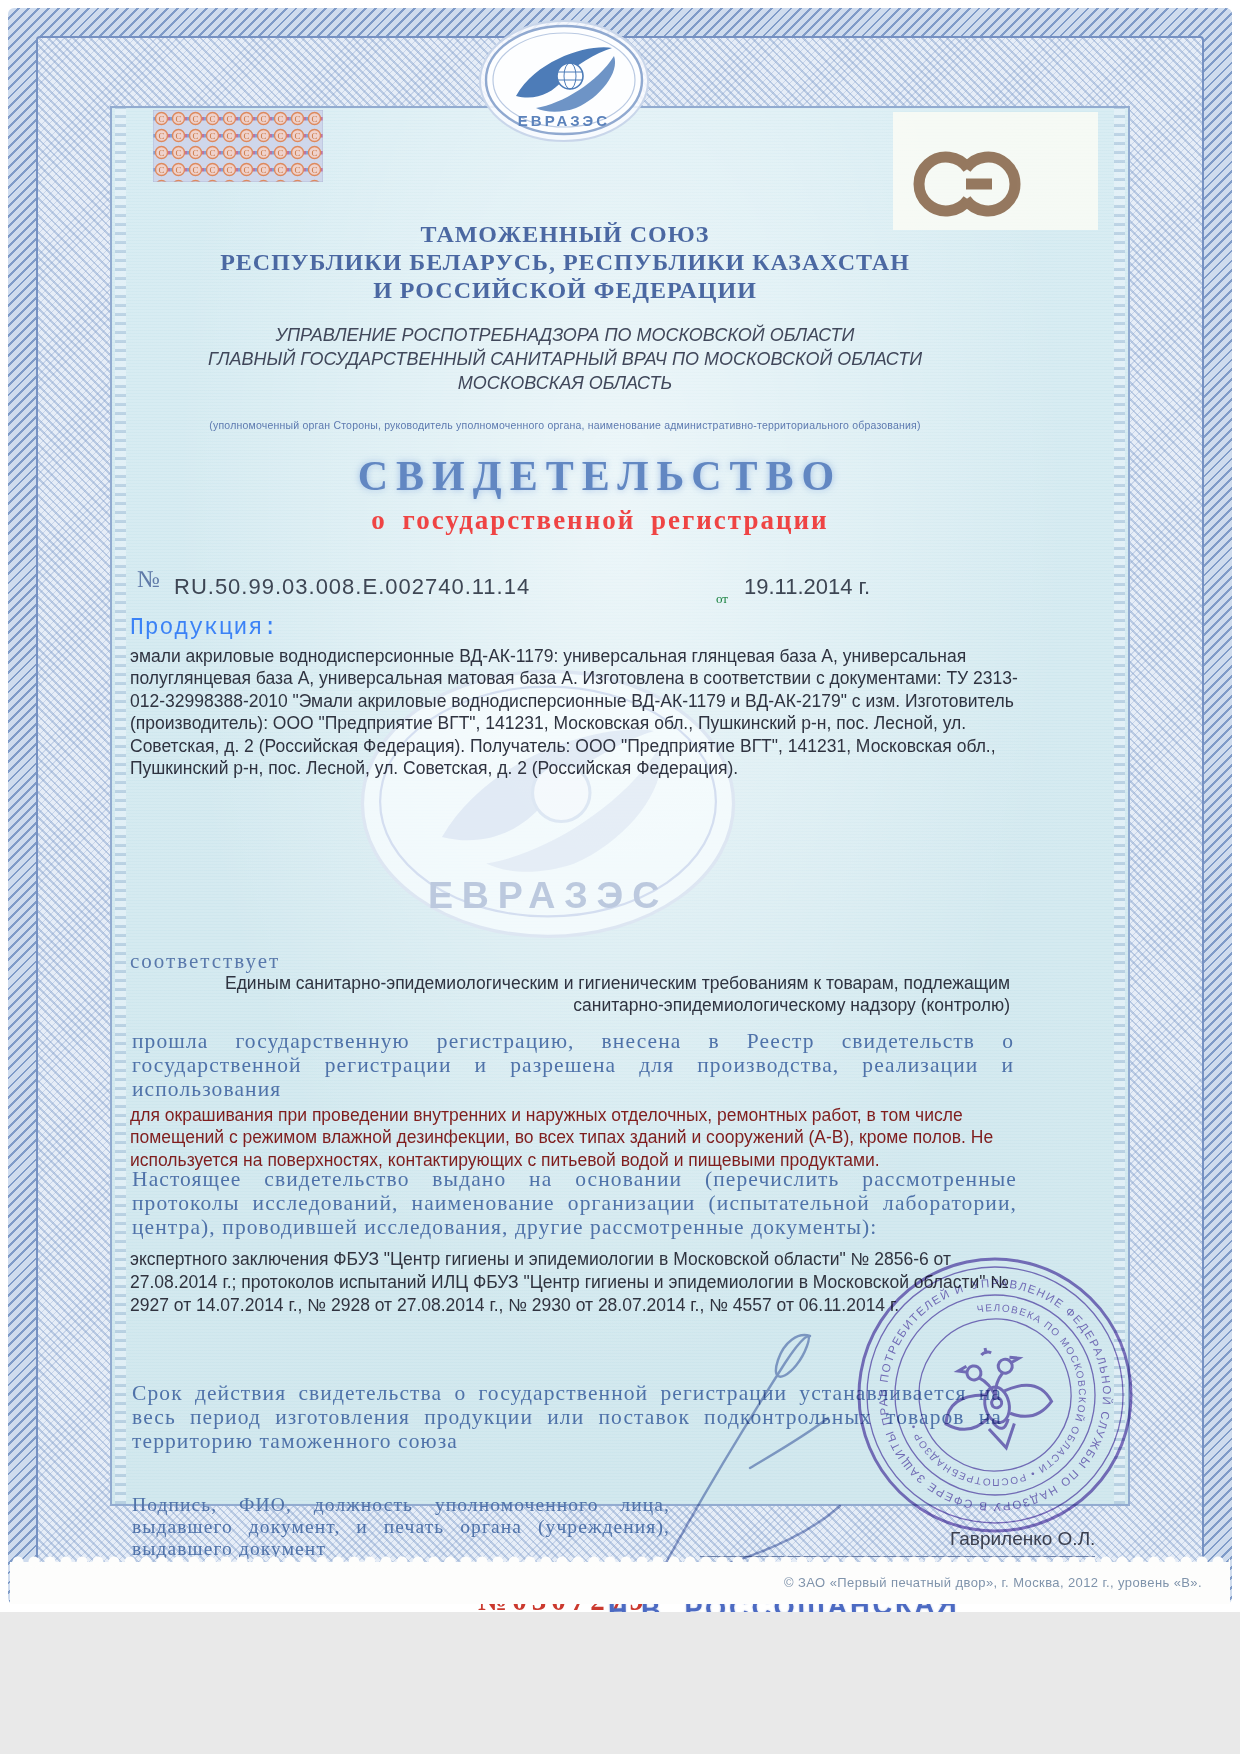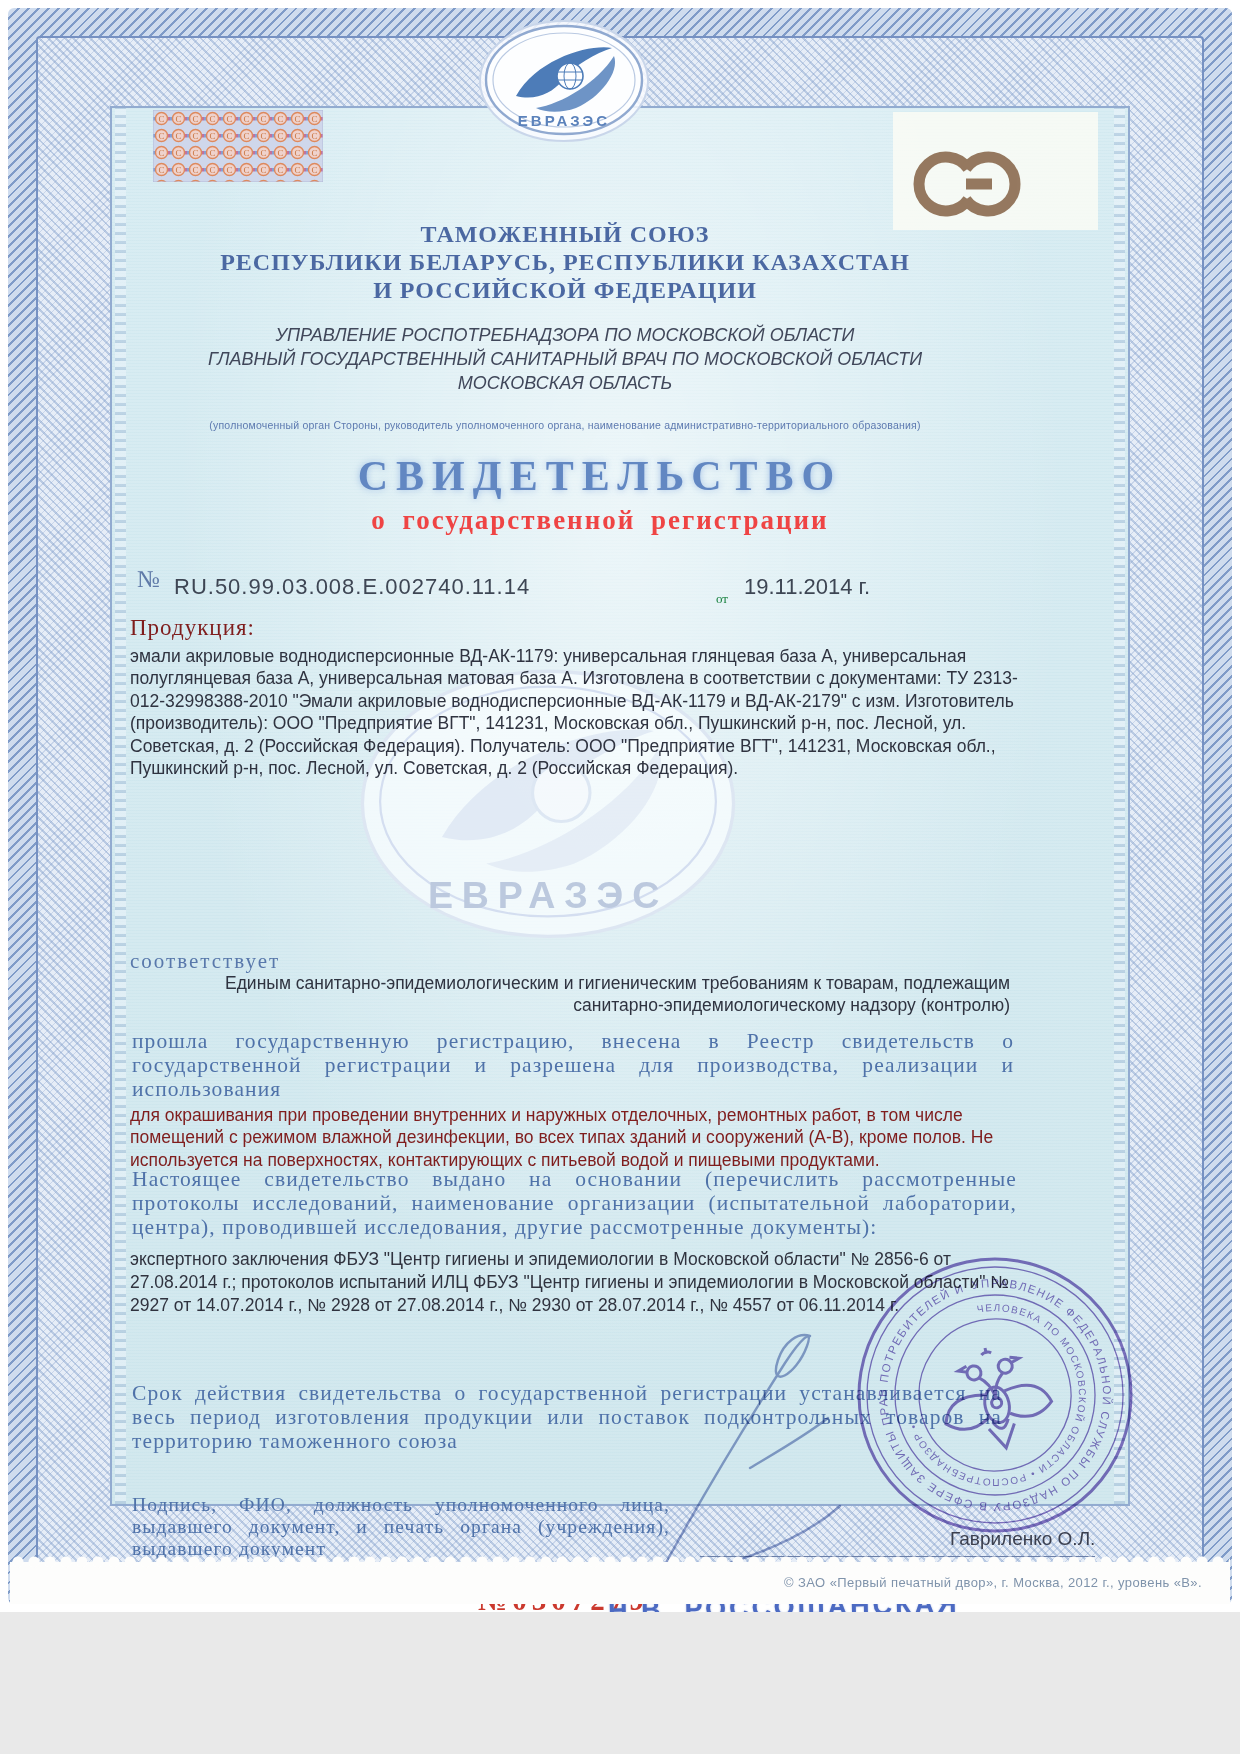--- a/index.html
+++ b/index.html
@@ -62,21 +62,21 @@
     letter-spacing:8px; text-shadow:0 0 7px rgba(120,160,220,.6); }
   .title-sub { left:170px; top:505px; width:860px; text-align:center;
     font-family:"Liberation Serif",serif; font-weight:bold; font-size:27px; color:#ef4444;
     letter-spacing:2px; word-spacing:7px; }
 
   .no-label  { left:137px; top:566px; font-family:"Liberation Serif",serif; font-size:24px; color:#5f7aa8; }
   .reg-number{ left:174px; top:574px; font-size:22px; color:#3e4654; letter-spacing:1px; }
   .from-label{ left:716px; top:563px; font-family:"Liberation Serif",serif; font-size:13px; color:#15803d;margin-top:28px; }
   .reg-date  { left:744px; top:574px; font-size:22px; color:#3e4654; }
 
-  .product-label { left:130px; top:615px; font-family:Liberation Serif, serif; font-size:23px; color:#7f1d1d; letter-spacing:1px; }
+  .product-label { left:130px; top:615px; font-family:Liberation Mono, monospace; font-size:23px; color:#3b82f6; letter-spacing:1px; }
   .product-text  { left:130px; top:645px; width:888px; font-size:17.5px; line-height:22.4px; color:#2f3340; }
 
   .product-note { left:110px; top:930px; width:1012px; text-align:center;
     font-size:10.2px; color:#647fb0; letter-spacing:.4px; }
 
   .conform-label { left:130px; top:949px; font-family:"Liberation Serif",serif; font-size:21px; color:#5878ab; letter-spacing:2px; }
   .conform-text  { left:130px; top:972px; width:880px; font-size:17.5px; line-height:22px; color:#2f3340;text-align:right; }
 
   .clause { font-family:"Liberation Serif",serif; font-size:21.5px; line-height:23.8px;
     color:#4f72a9; text-align:justify; letter-spacing:1.1px; }

